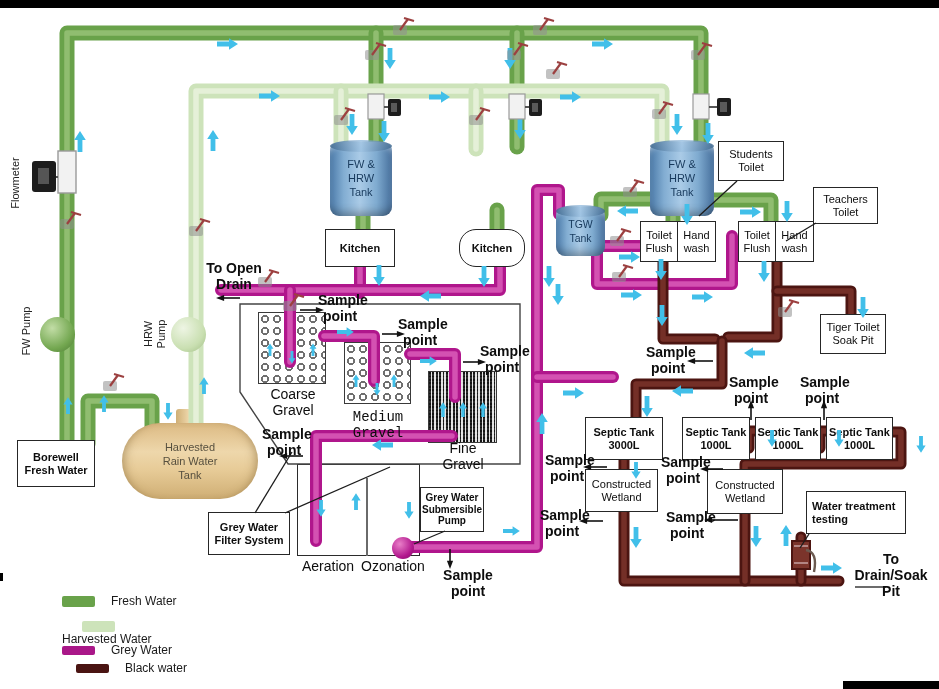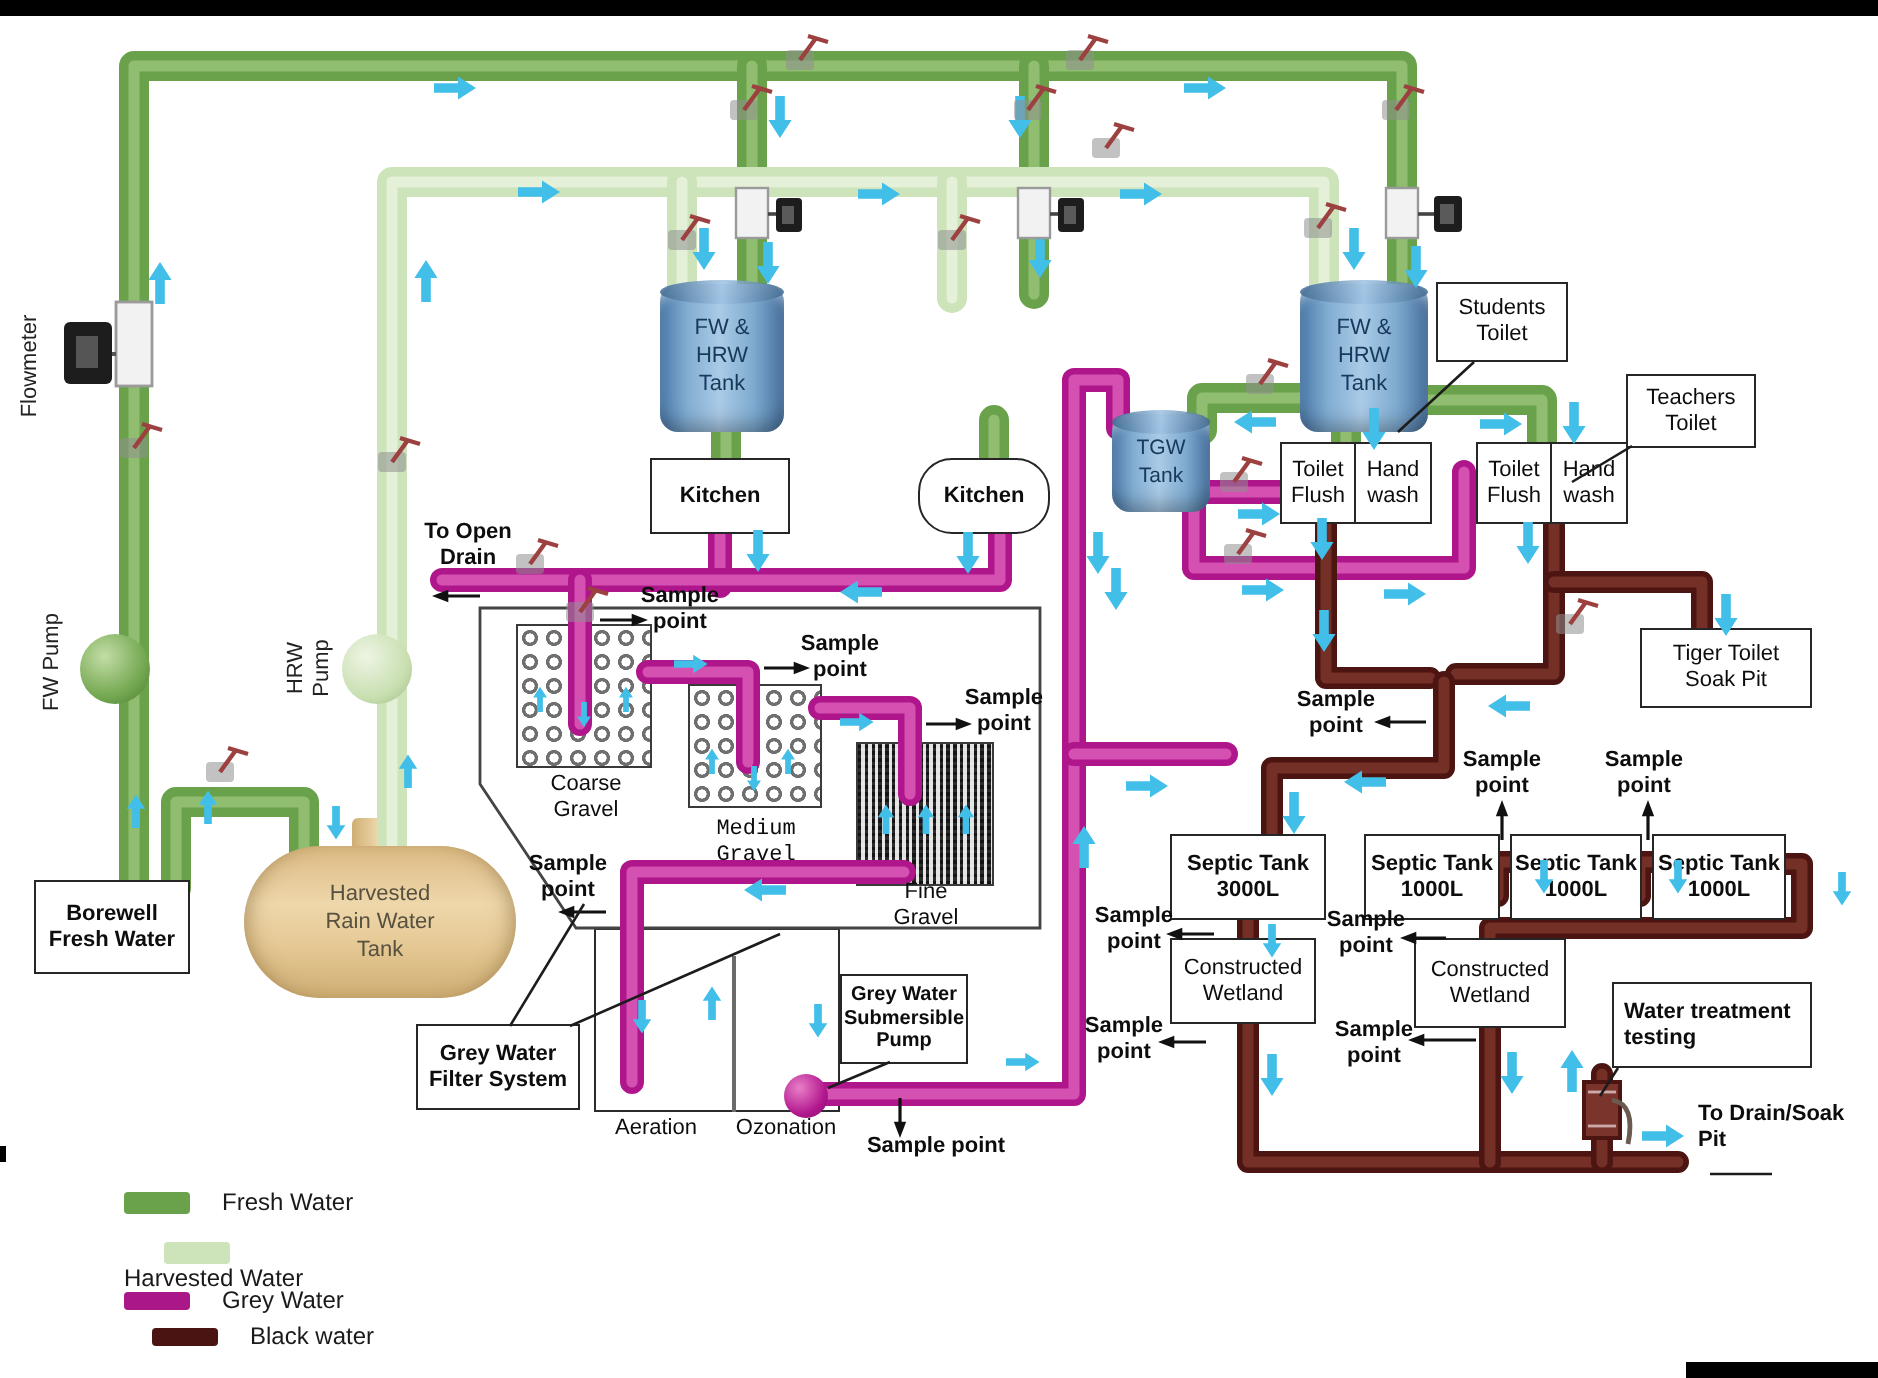--- a/index.html
+++ b/index.html
@@ -35,21 +35,21 @@
   .gravel{position:absolute;z-index:10;border:1.2px solid #3a3a3a;box-sizing:border-box;
         background-color:#fff;
         background-image:radial-gradient(circle at 6px 6px,#fff 2.2px,#6f6f6f 2.4px 3.9px,#fff 4.1px);
         background-size:12px 12px;}
   .fine{position:absolute;z-index:10;border:1.2px solid #3a3a3a;box-sizing:border-box;
         background:repeating-linear-gradient(90deg,rgba(15,15,15,.78) 0 1.7px,rgba(235,235,235,.95) 1.7px 3.4px),
                    repeating-linear-gradient(0deg,rgba(15,15,15,.82) 0 1.7px,rgba(150,150,150,.35) 1.7px 3.4px),#8a8a8a;}
   .procbox{position:absolute;z-index:10;background:#fff;border:1.6px solid #2b2b2b;box-sizing:border-box;}
   .divider{position:absolute;background:#6a6a6a;}
   
-  .plab{position:absolute;z-index:60;font-size:11px;line-height:1.15;text-align:center;
+  .plab{position:absolute;z-index:60;font-size:14px;line-height:1.15;text-align:center;
         color:#0d0d0d;white-space:pre-line;}
   .vlab{position:absolute;z-index:60;font-size:11px;line-height:1.2;text-align:center;color:#222;
         white-space:pre-line;transform:rotate(-90deg);}
   svg.layer{position:absolute;left:0;top:0;pointer-events:none;}
   #pipes{z-index:20;} #anno{z-index:50;}
   .edgebar{position:absolute;background:#000;z-index:70;}
   
   .leg-row{position:absolute;z-index:60;display:flex;align-items:center;}
   .leg-sw{display:inline-block;margin-right:16px;border-radius:2px;}
   .leg-tx{font-size:12px;color:#1a1a1a;}
@@ -361,21 +361,21 @@
   <div class="lbox" style="left:813px;top:187px;width:65px;height:37px;"><span>Teachers
 Toilet</span></div>
   <div class="lbox" style="left:640px;top:221px;width:38px;height:41px;"><span>Toilet
 Flush</span></div>
   <div class="lbox" style="left:677px;top:221px;width:39px;height:41px;"><span>Hand
 wash</span></div>
   <div class="lbox" style="left:738px;top:221px;width:38px;height:41px;"><span>Toilet
 Flush</span></div>
   <div class="lbox" style="left:775px;top:221px;width:39px;height:41px;"><span>Hand
 wash</span></div>
-  <div class="lbox" style="left:820px;top:314px;width:86px;height:40px;"><span>Tiger Toilet
+  <div class="lbox" style="left:820px;top:314px;width:66px;height:40px;"><span>Tiger Toilet
 Soak Pit</span></div>
   <div class="lbox b600" style="left:585px;top:417px;width:78px;height:43px;"><span>Septic Tank
 3000L</span></div>
   <div class="lbox b600" style="left:682px;top:417px;width:68px;height:43px;"><span>Septic Tank
 1000L</span></div>
   <div class="lbox b600" style="left:755px;top:417px;width:66px;height:43px;"><span>Septic Tank
 1000L</span></div>
   <div class="lbox b600" style="left:826px;top:417px;width:67px;height:43px;"><span>Septic Tank
 1000L</span></div>
   <div class="lbox" style="left:585px;top:469px;width:73px;height:43px;"><span>Constructed
@@ -398,21 +398,21 @@
   <div class="plab b600" style="left:205px;top:260px;width:58px;"><span>To Open
 Drain</span></div>
   <div class="plab" style="left:263px;top:386px;width:60px;"><span>Coarse
 Gravel</span></div>
   <div class="plab" style="left:348px;top:409px;width:60px;font-family:Liberation Mono, monospace;"><span>Medium
 Gravel</span></div>
   <div class="plab" style="left:433px;top:440px;width:60px;"><span>Fine
 Gravel</span></div>
   <div class="plab" style="left:300px;top:558px;width:56px;"><span>Aeration</span></div>
   <div class="plab" style="left:361px;top:558px;width:64px;"><span>Ozonation</span></div>
-  <div class="plab b600" style="left:849px;top:551px;width:84px;text-align:left;"><span>To Drain/Soak
+  <div class="plab b600" style="left:849px;top:551px;width:84px;text-align:center;"><span>To Drain/Soak
 Pit</span></div>
 
   <div class="plab b600 sp" style="left:318px;top:292px;width:44px;">Sample
 point</div>
   <div class="plab b600 sp" style="left:398px;top:316px;width:44px;">Sample
 point</div>
   <div class="plab b600 sp" style="left:480px;top:343px;width:44px;">Sample
 point</div>
   <div class="plab b600 sp" style="left:262px;top:426px;width:44px;">Sample
 point</div>

